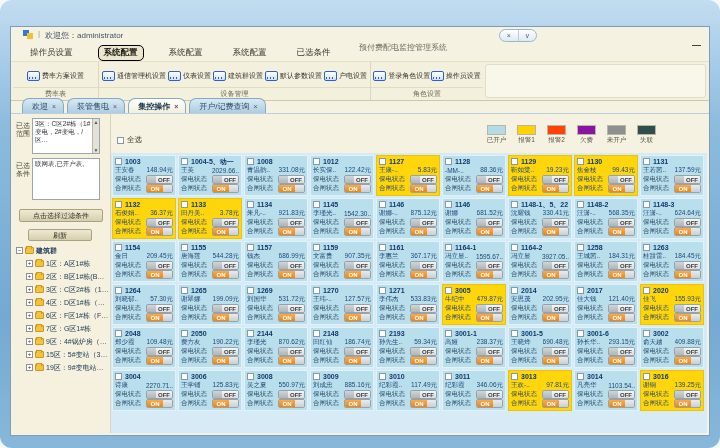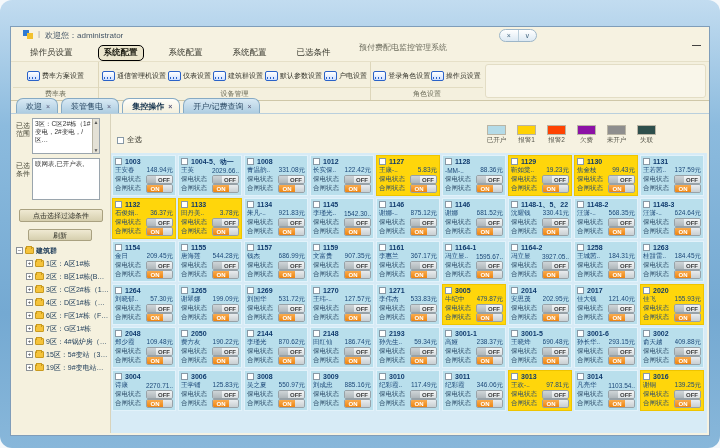--- a/index.html
+++ b/index.html
@@ -47,21 +47,21 @@
   .mon-icon::after { content:""; position:absolute; left:1px; right:1px; bottom:1px; height:2px;
               background:repeating-linear-gradient(90deg,#2a62c8 0 1px,transparent 1px 3px); }
   .rbtn em { font-style:normal; font-size:7px; color:#33332a; white-space:nowrap; }
   .rglabel { position:absolute; left:0; right:0; bottom:1px; text-align:center; font-size:7px;
              color:#6b6b58; border-top:1px solid #e2dcc2; padding-top:1px; }
   .ribbon-rest { position:absolute; left:474px; top:2px; right:3px; bottom:2px; background:#f9f6ea;
              border:1px solid #e3ddc5; border-radius:3px; }
 
   
   .tabstrip { position:absolute; left:0; top:70px; width:100%; height:17px; display:flex; gap:3px;
-              padding-left:5px; align-items:flex-end; border-bottom:1px solid #b9cfdd; }
+              padding-left:11px; align-items:flex-end; border-bottom:1px solid #b9cfdd; }
   .tab { display:flex; align-items:center; gap:4px; padding:2px 7px 2px 9px; font-size:8px; color:#2d4b66;
          background:linear-gradient(#d8e9f4,#aecde1); border:1px solid #86aac4; border-bottom:none;
          border-radius:7px 7px 0 0; height:15px; cursor:default; white-space:nowrap; }
   .tab.active { background:linear-gradient(#fffefa,#f3efdd); font-weight:bold; color:#15334e; }
   .tab .x { font-size:7px; color:#557; line-height:7px; }
 
   
   .sidebar { position:absolute; left:2px; top:87px; width:98px; bottom:2px; background:#f5f1de;
              border-right:1px solid #d9d3bb; }
   .main { position:absolute; left:100px; top:87px; right:2px; bottom:2px; background:#f6f2e1; }

